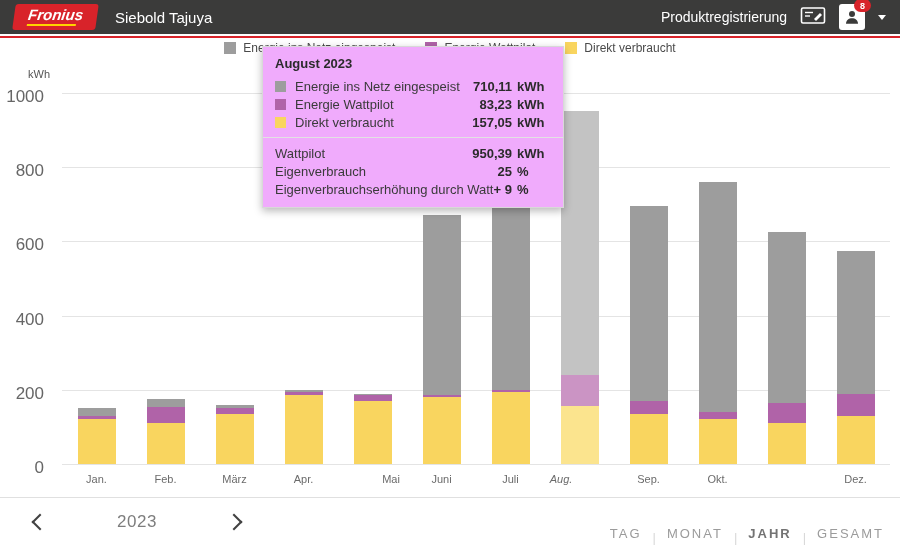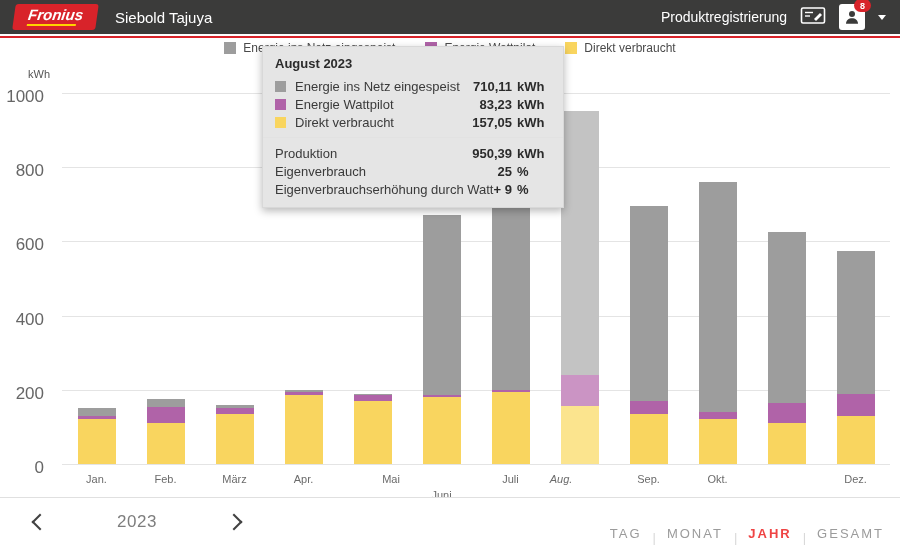--- a/index.html
+++ b/index.html
@@ -28,40 +28,40 @@
   .kwh-label{position:absolute;left:28px;top:68px;font-size:11px;color:#555;}
   #yticks{position:absolute;left:0;top:93px;width:52px;height:371px;}
   .ytick{position:absolute;right:8px;font-size:17px;color:#666;}
   #plot{position:absolute;left:62px;top:93px;width:828px;height:371px;}
   .gridline{position:absolute;left:0;width:100%;height:1px;background:#e4e4e4;}
   .seg{position:absolute;}
   #xlabels{position:absolute;left:62px;top:473px;width:828px;height:14px;}
   .xlabel{position:absolute;top:0;transform:translateX(-50%);font-size:11px;color:#6b6b6b;white-space:nowrap;}
 
   
-  .tooltip{position:absolute;left:262px;top:46px;width:302px;background:#e5e5e5;border:1px solid #d8d8d8;box-shadow:0 3px 8px rgba(0,0,0,.28);z-index:20;box-sizing:border-box;padding:9px 12px 8px;font-size:13px;color:#3a3a3a;}
+  .tooltip{position:absolute;left:262px;top:46px;width:302px;background:#f0abfc;border:1px solid #d8d8d8;box-shadow:0 3px 8px rgba(0,0,0,.28);z-index:20;box-sizing:border-box;padding:9px 12px 8px;font-size:13px;color:#3a3a3a;}
   .tt-title{font-weight:bold;color:#2b2b2b;margin-bottom:7px;}
   .tt-row{display:flex;align-items:center;height:17px;margin-bottom:1px;}
   .tt-swatch{width:11px;height:11px;margin-right:9px;flex:none;}
   .tt-label{flex:1;white-space:nowrap;overflow:hidden;}
   .tt-val{font-weight:bold;color:#2b2b2b;margin-left:auto;white-space:nowrap;}
   .tt-unit{font-weight:bold;color:#2b2b2b;width:34px;margin-left:5px;}
   .tt-divider{height:1px;background:#e2e2e2;margin:6px -12px 7px;}
 
   
   .footer{position:absolute;left:0;bottom:0;width:100%;height:48px;border-top:1px solid #e0e0e0;background:#fff;box-sizing:border-box;z-index:10;}
   .year-nav{position:absolute;left:18px;top:0;height:100%;display:flex;align-items:center;}
   .nav-btn{width:44px;height:100%;display:flex;align-items:center;justify-content:center;cursor:pointer;background:none;border:none;padding:0;}
   .chev{width:10px;height:10px;border-left:2px solid #414141;border-bottom:2px solid #414141;display:block;}
   .chev-left{transform:rotate(45deg);}
   .chev-right{transform:rotate(-135deg);}
   .year{width:150px;text-align:center;font-size:17px;color:#7d7d7d;letter-spacing:.5px;}
   .tabs{position:absolute;right:14px;top:0;height:100%;display:flex;align-items:flex-end;font-size:13px;letter-spacing:2px;color:#9b9b9b;}
   .tab{padding:4px 2px;position:relative;cursor:pointer;white-space:nowrap;}
-  .tab.active{color:#ef4444;font-weight:bold;}
+  .tab.active{color:#737373;font-weight:bold;}
   .tab.active::after{content:"";position:absolute;left:0;right:0;bottom:-4px;height:2px;background:#222;}
   .tab-sep{color:#d8d8d8;margin:0 9px;letter-spacing:0;}
 </style>
 </head>
 <body>
 
 <div class="header">
   <div class="logo">
     <span>Fronius</span>
     <span class="yellow"></span>
@@ -158,21 +158,21 @@
     <div class="seg" style="left: 774.5px; width: 38px; bottom: 0px; height: 48.23px; background: rgb(249, 213, 95);"></div>
     <div class="seg" style="left: 774.5px; width: 38px; bottom: 48.23px; height: 22.26px; background: rgb(176, 99, 168);"></div>
     <div class="seg" style="left: 774.5px; width: 38px; bottom: 70.49px; height: 142.835px; background: rgb(157, 157, 157);"></div>
   </div>
 <div id="xlabels">
     <div class="xlabel" style="left: 34.5px;">Jan.</div>
     <div class="xlabel" style="left: 103.5px;">Feb.</div>
     <div class="xlabel" style="left: 172.5px;">März</div>
     <div class="xlabel" style="left: 241.5px;">Apr.</div>
     <div class="xlabel" style="left: 310.5px; padding-left: 37px;">Mai</div>
-    <div class="xlabel" style="left: 379.5px; margin-top: 16px;">Juni</div>
+    <div class="xlabel" style="left: 379.5px;">Juni</div>
     <div class="xlabel" style="left: 448.5px;">Juli</div>
     <div class="xlabel" style="left: 499px; font-style: italic;">Aug.</div>
     <div class="xlabel" style="left: 586.5px;">Sep.</div>
     <div class="xlabel" style="left: 655.5px;">Okt.</div>
     <div class="xlabel" style="left: 724.5px; margin-top: 32px;">Nov.</div>
     <div class="xlabel" style="left: 793.5px;">Dez.</div>
   </div>
 
 <div class="tooltip">
   <div class="tt-title">August 2023</div>
@@ -192,21 +192,21 @@
   <div class="tt-row">
     <span class="tt-swatch" style="background: rgb(249, 213, 95);"></span>
     <span class="tt-label">Direkt verbraucht</span>
     <span class="tt-val">157,05</span>
     <span class="tt-unit">kWh</span>
   </div>
 
   <div class="tt-divider"></div>
 
   <div class="tt-row">
-    <span class="tt-label">Produktion</span>
+    <span class="tt-label">Wattpilot</span>
     <span class="tt-val">950,39</span>
     <span class="tt-unit">kWh</span>
   </div>
   <div class="tt-row">
     <span class="tt-label">Eigenverbrauch</span>
     <span class="tt-val">25</span>
     <span class="tt-unit">%</span>
   </div>
   <div class="tt-row">
     <span class="tt-label">Eigenverbrauchserhöhung durch Wattpilot</span>

